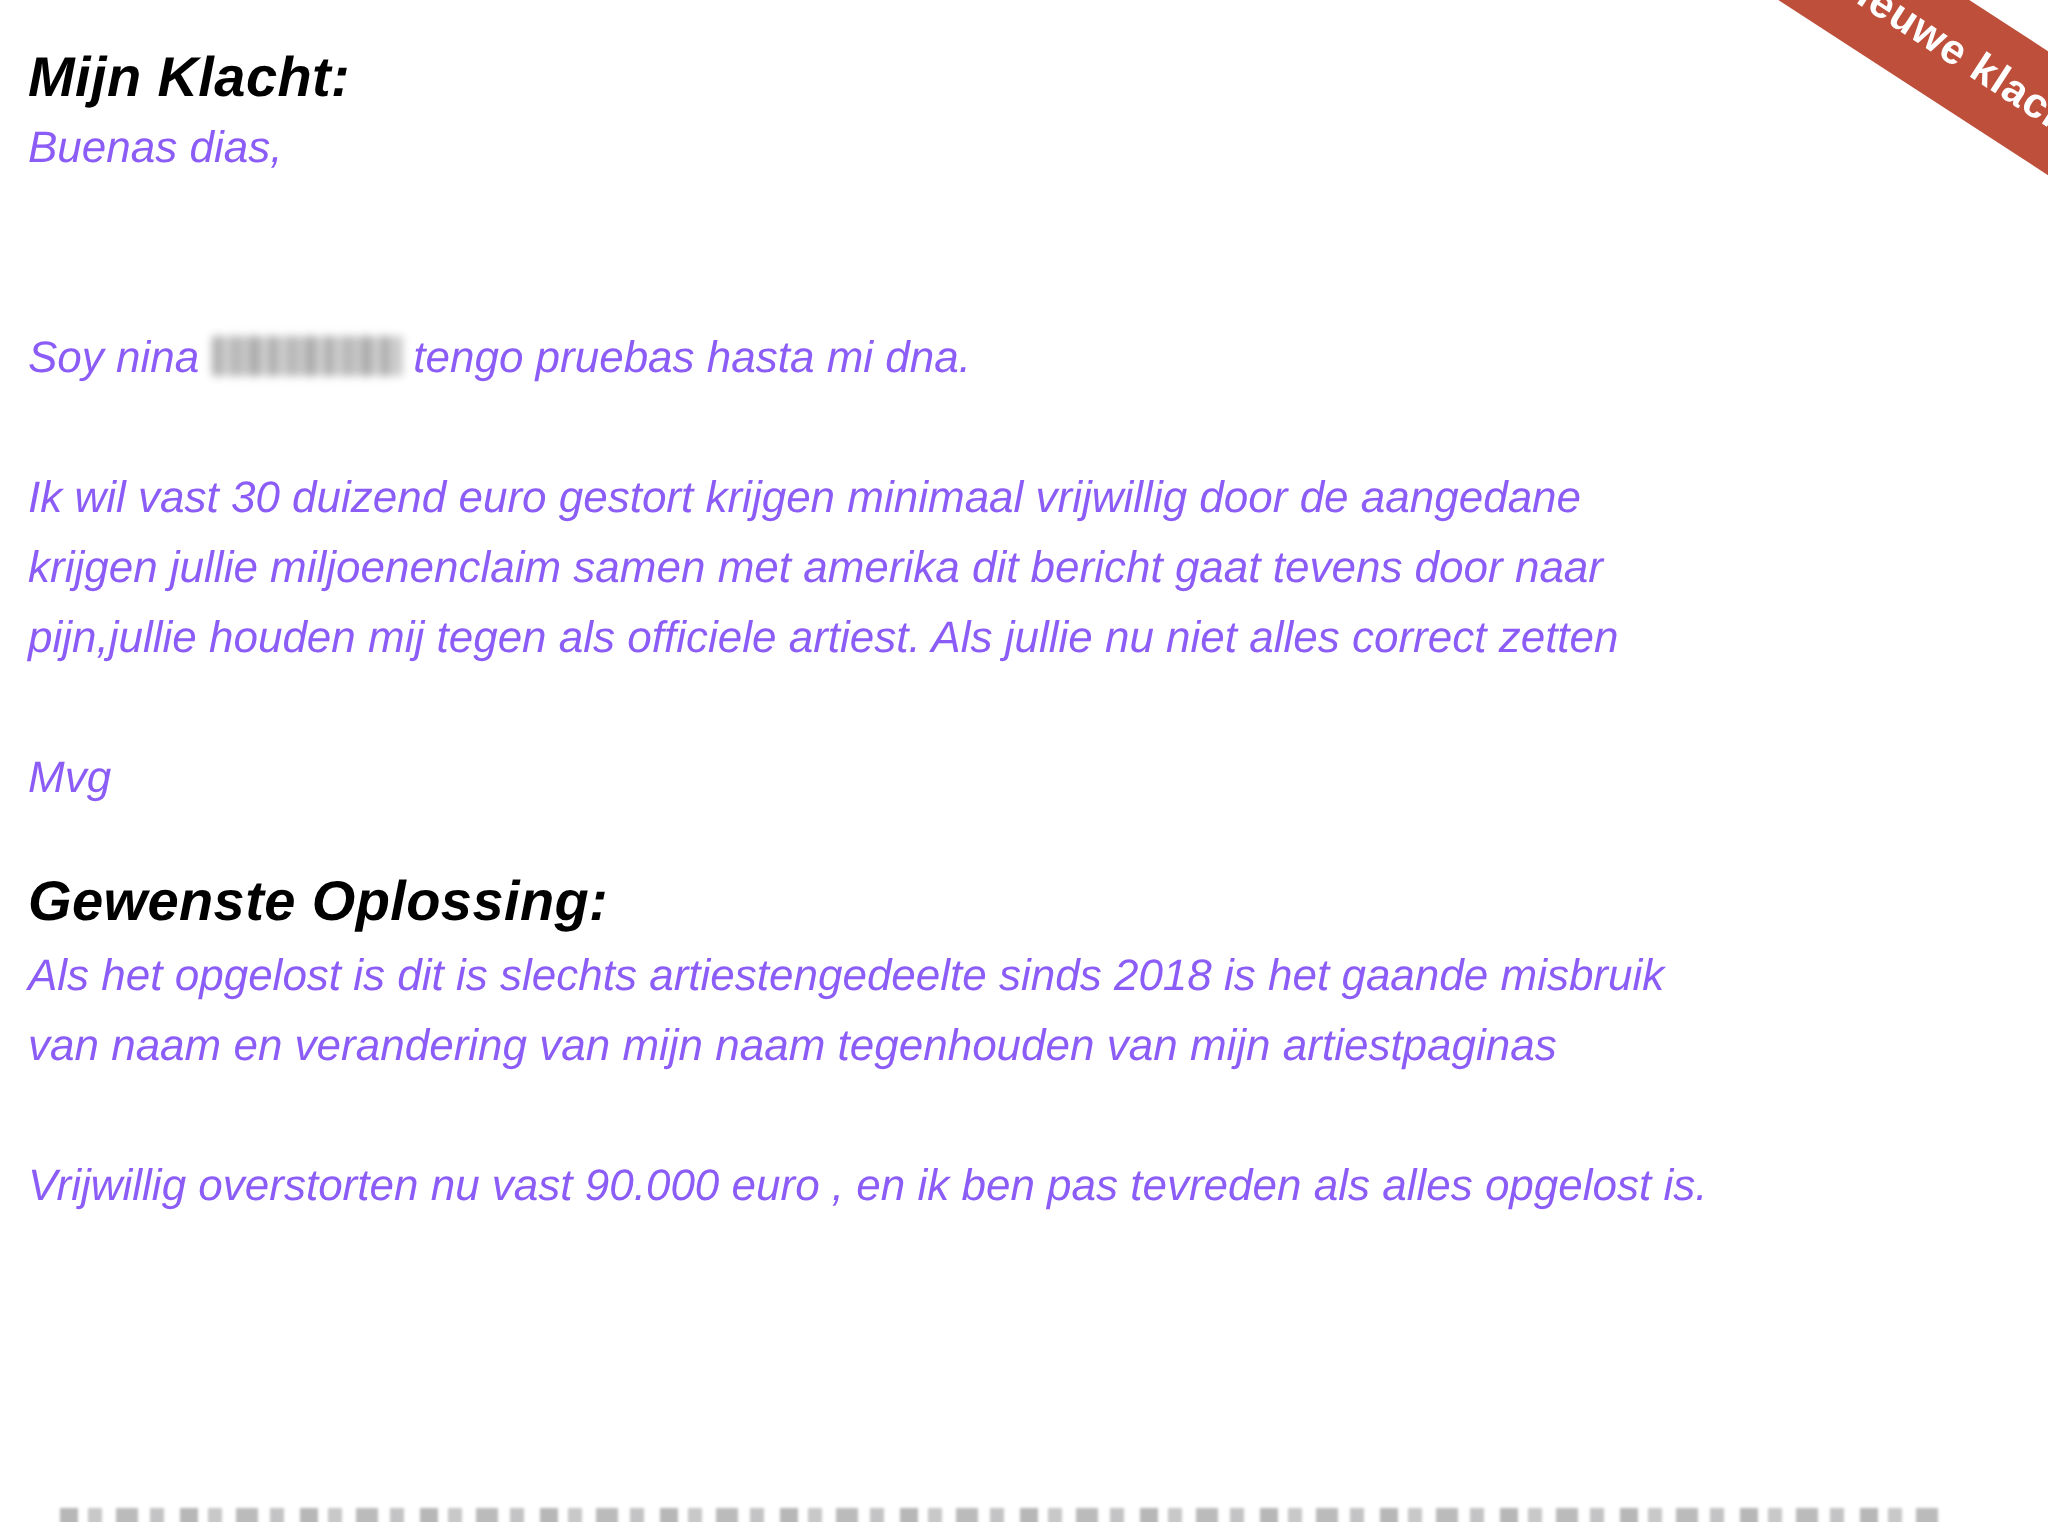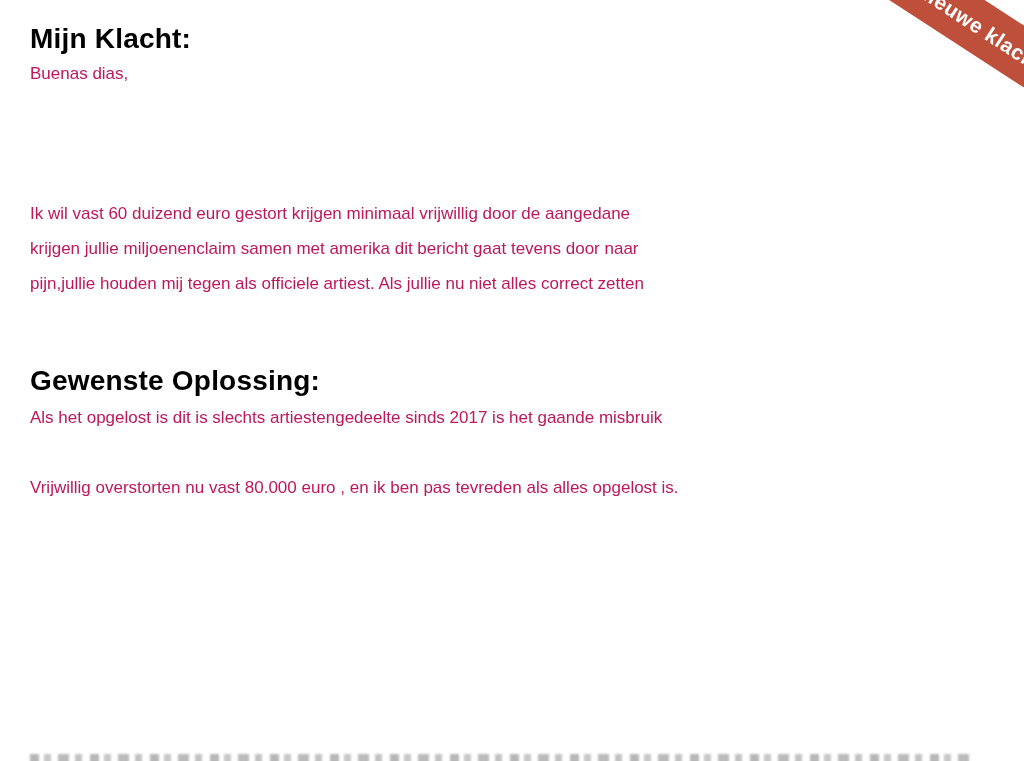--- a/index.html
+++ b/index.html
@@ -15,37 +15,38 @@
     font-family: "Liberation Sans", sans-serif;
   }
   .page {
     position: absolute;
     inset: 0;
     background: #ffffff;
     overflow: hidden;
   }
   .doc {
     position: absolute;
-    left: 30px;
+    left: 14px;
     top: 22px;
+    font-style: italic;
   }
   .heading {
     font-size: 28px;
     font-weight: bold;
     color: #000000;
     line-height: 34px;
     white-space: nowrap;
     letter-spacing: 0.2px;
   }
   .heading.h2 {
     line-height: 38px;
   }
   .line {
-    font-size: 17px;
-    color: #be185d;
+    font-size: 22px;
+    color: #8b5cf6;
     line-height: 35px;
     height: 35px;
     white-space: nowrap;
   }
   .spacer { height: 35px; }
   .spacer-sm { height: 26px; }
   .redacted {
     display: inline-block;
     width: 99px;
     height: 20px;
@@ -103,41 +104,44 @@
 
     <div class="heading h1">Mijn Klacht:</div>
 
     <div class="line">Buenas dias,</div>
 
     <div class="spacer"></div>
 
 
     <div class="spacer"></div>
 
+    <div class="line"><span>Soy nina</span><span class="redacted es"></span><span>tengo pruebas hasta mi dna.</span></div>
 
     <div class="spacer"></div>
 
     <div>
-      <div class="line">Ik wil vast 60 duizend euro gestort krijgen minimaal vrijwillig door de aangedane</div>
+      <div class="line">Ik wil vast 30 duizend euro gestort krijgen minimaal vrijwillig door de aangedane</div>
       <div class="line">krijgen jullie miljoenenclaim samen met amerika dit bericht gaat tevens door naar</div>
       <div class="line">pijn,jullie houden mij tegen als officiele artiest. Als jullie nu niet alles correct zetten</div>
     </div>
 
     <div class="spacer"></div>
 
+    <div class="line">Mvg</div>
 
     <div class="spacer-sm"></div>
 
     <div class="heading h2">Gewenste Oplossing:</div>
 
     <div>
-      <div class="line">Als het opgelost is dit is slechts artiestengedeelte sinds 2017 is het gaande misbruik</div>
+      <div class="line">Als het opgelost is dit is slechts artiestengedeelte sinds 2018 is het gaande misbruik</div>
+      <div class="line">van naam en verandering van mijn naam tegenhouden van mijn artiestpaginas</div>
     </div>
 
     <div class="spacer"></div>
 
-    <div class="line">Vrijwillig overstorten nu vast 80.000 euro , en ik ben pas tevreden als alles opgelost is.</div>
+    <div class="line">Vrijwillig overstorten nu vast 90.000 euro , en ik ben pas tevreden als alles opgelost is.</div>
 
   </div>
 
   <div class="clipped-line"></div>
 
 </div>
 
 </body></html>

